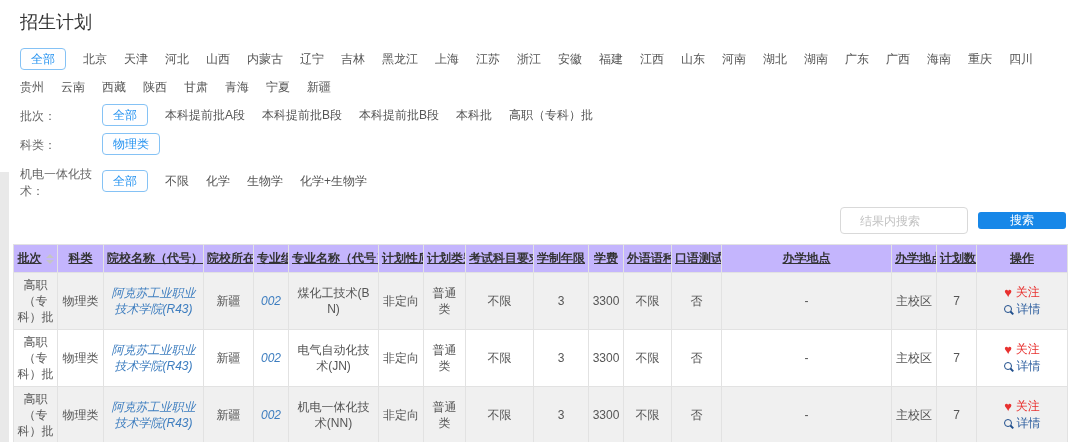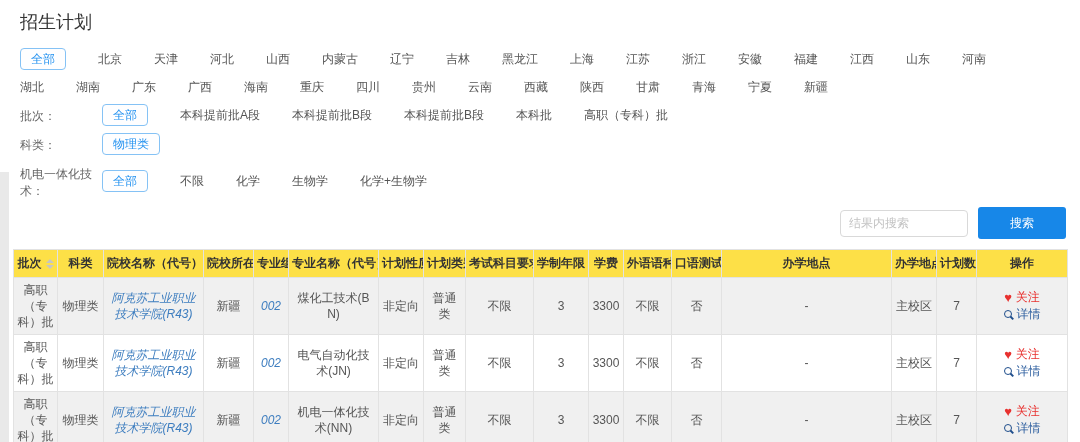--- a/index.html
+++ b/index.html
@@ -7,31 +7,31 @@
   body { font-family:"Liberation Sans","DejaVu Sans",sans-serif; }
   .page { position:relative; width:1080px; height:442px; background:#fff; overflow:hidden; font-size:12px; color:#555; }
   .left-gutter { position:absolute; left:0; top:172px; width:9px; height:270px; background:#e9e9e9; }
 
   .title { font-size:18px; font-weight:normal; color:#333; padding:10px 0 0 20px; }
 
   .filters { margin:14px 0 0 20px; }
   .filter-row { display:flex; margin-bottom:7px; width:1050px; }
   .filter-label { flex:0 0 82px; color:#666; padding-top:4px; }
   .filter-options { flex:1; display:flex; flex-wrap:wrap; align-items:center; row-gap:7px; }
-  .chip { color:#555; margin-right:32px; padding:3px 0; line-height:14px; cursor:pointer; white-space:nowrap;text-align:right; }
+  .chip { color:#555; margin-right:17px; padding:3px 0; line-height:14px; cursor:pointer; white-space:nowrap;text-align:right; }
   .chip.selected { border:1px solid #85c2f5; border-radius:4px; padding:3px 10px; color:#2492f0; background:#fefeff; }
 
   .search-row { display:flex; justify-content:flex-end; align-items:center; margin:6px 14px 0 0; gap:10px; }
-  .search-input { width:128px; height:27px; border:1px solid #d9d9d9; border-radius:4px; padding:0 8px; font-size:12px; color:#555; outline:none; font-family:inherit; }
+  .search-input { width:128px; height:27px; border:1px solid #d9d9d9; border-radius:4px; padding:0 19px; font-size:12px; color:#555; outline:none; font-family:inherit; }
   .search-input::placeholder { color:#c3c3c3; }
-  .search-btn { width:88px; height:32px; background:#1787e8; color:#fff; border:none; border-radius:3px; font-size:12px; cursor:pointer; font-family:inherit; }
+  .search-btn { width:88px; height:17px; background:#1787e8; color:#fff; border:none; border-radius:3px; font-size:12px; cursor:pointer; font-family:inherit; }
 
   table.plan-table { margin:10px 0 0 13px; width:1054px; border-collapse:collapse; table-layout:fixed; font-size:12px; }
   .plan-table th, .plan-table td { border:1px solid #e2e2e2; text-align:center; vertical-align:middle; padding:4px 3px; word-break:break-all; }
-  .plan-table th { height:28px; color:#333; font-weight:bold; background:#fde047; white-space:nowrap; overflow:hidden; }
+  .plan-table th { height:28px; color:#333; font-weight:bold; background:#c4b5fd; white-space:nowrap; overflow:hidden;text-decoration:underline; }
   .plan-table td { height:47px; color:#555; line-height:16px; }
   .plan-table tbody tr:nth-child(odd) { background:#f0f0f0; }
   .plan-table tbody tr:nth-child(even) { background:#fff; }
 
   .sort { display:inline-flex; flex-direction:column; margin-left:4px; vertical-align:middle; cursor:pointer; }
   .sort i { display:block; width:0; height:0; border-left:4px solid transparent; border-right:4px solid transparent; }
   .sort i.up { border-bottom:4px solid #c5c5c5; margin-bottom:2px; }
   .sort i.down { border-top:4px solid #c5c5c5; }
 
   a.link { color:#3d7dbf; font-style:italic; text-decoration:none; cursor:pointer; }

